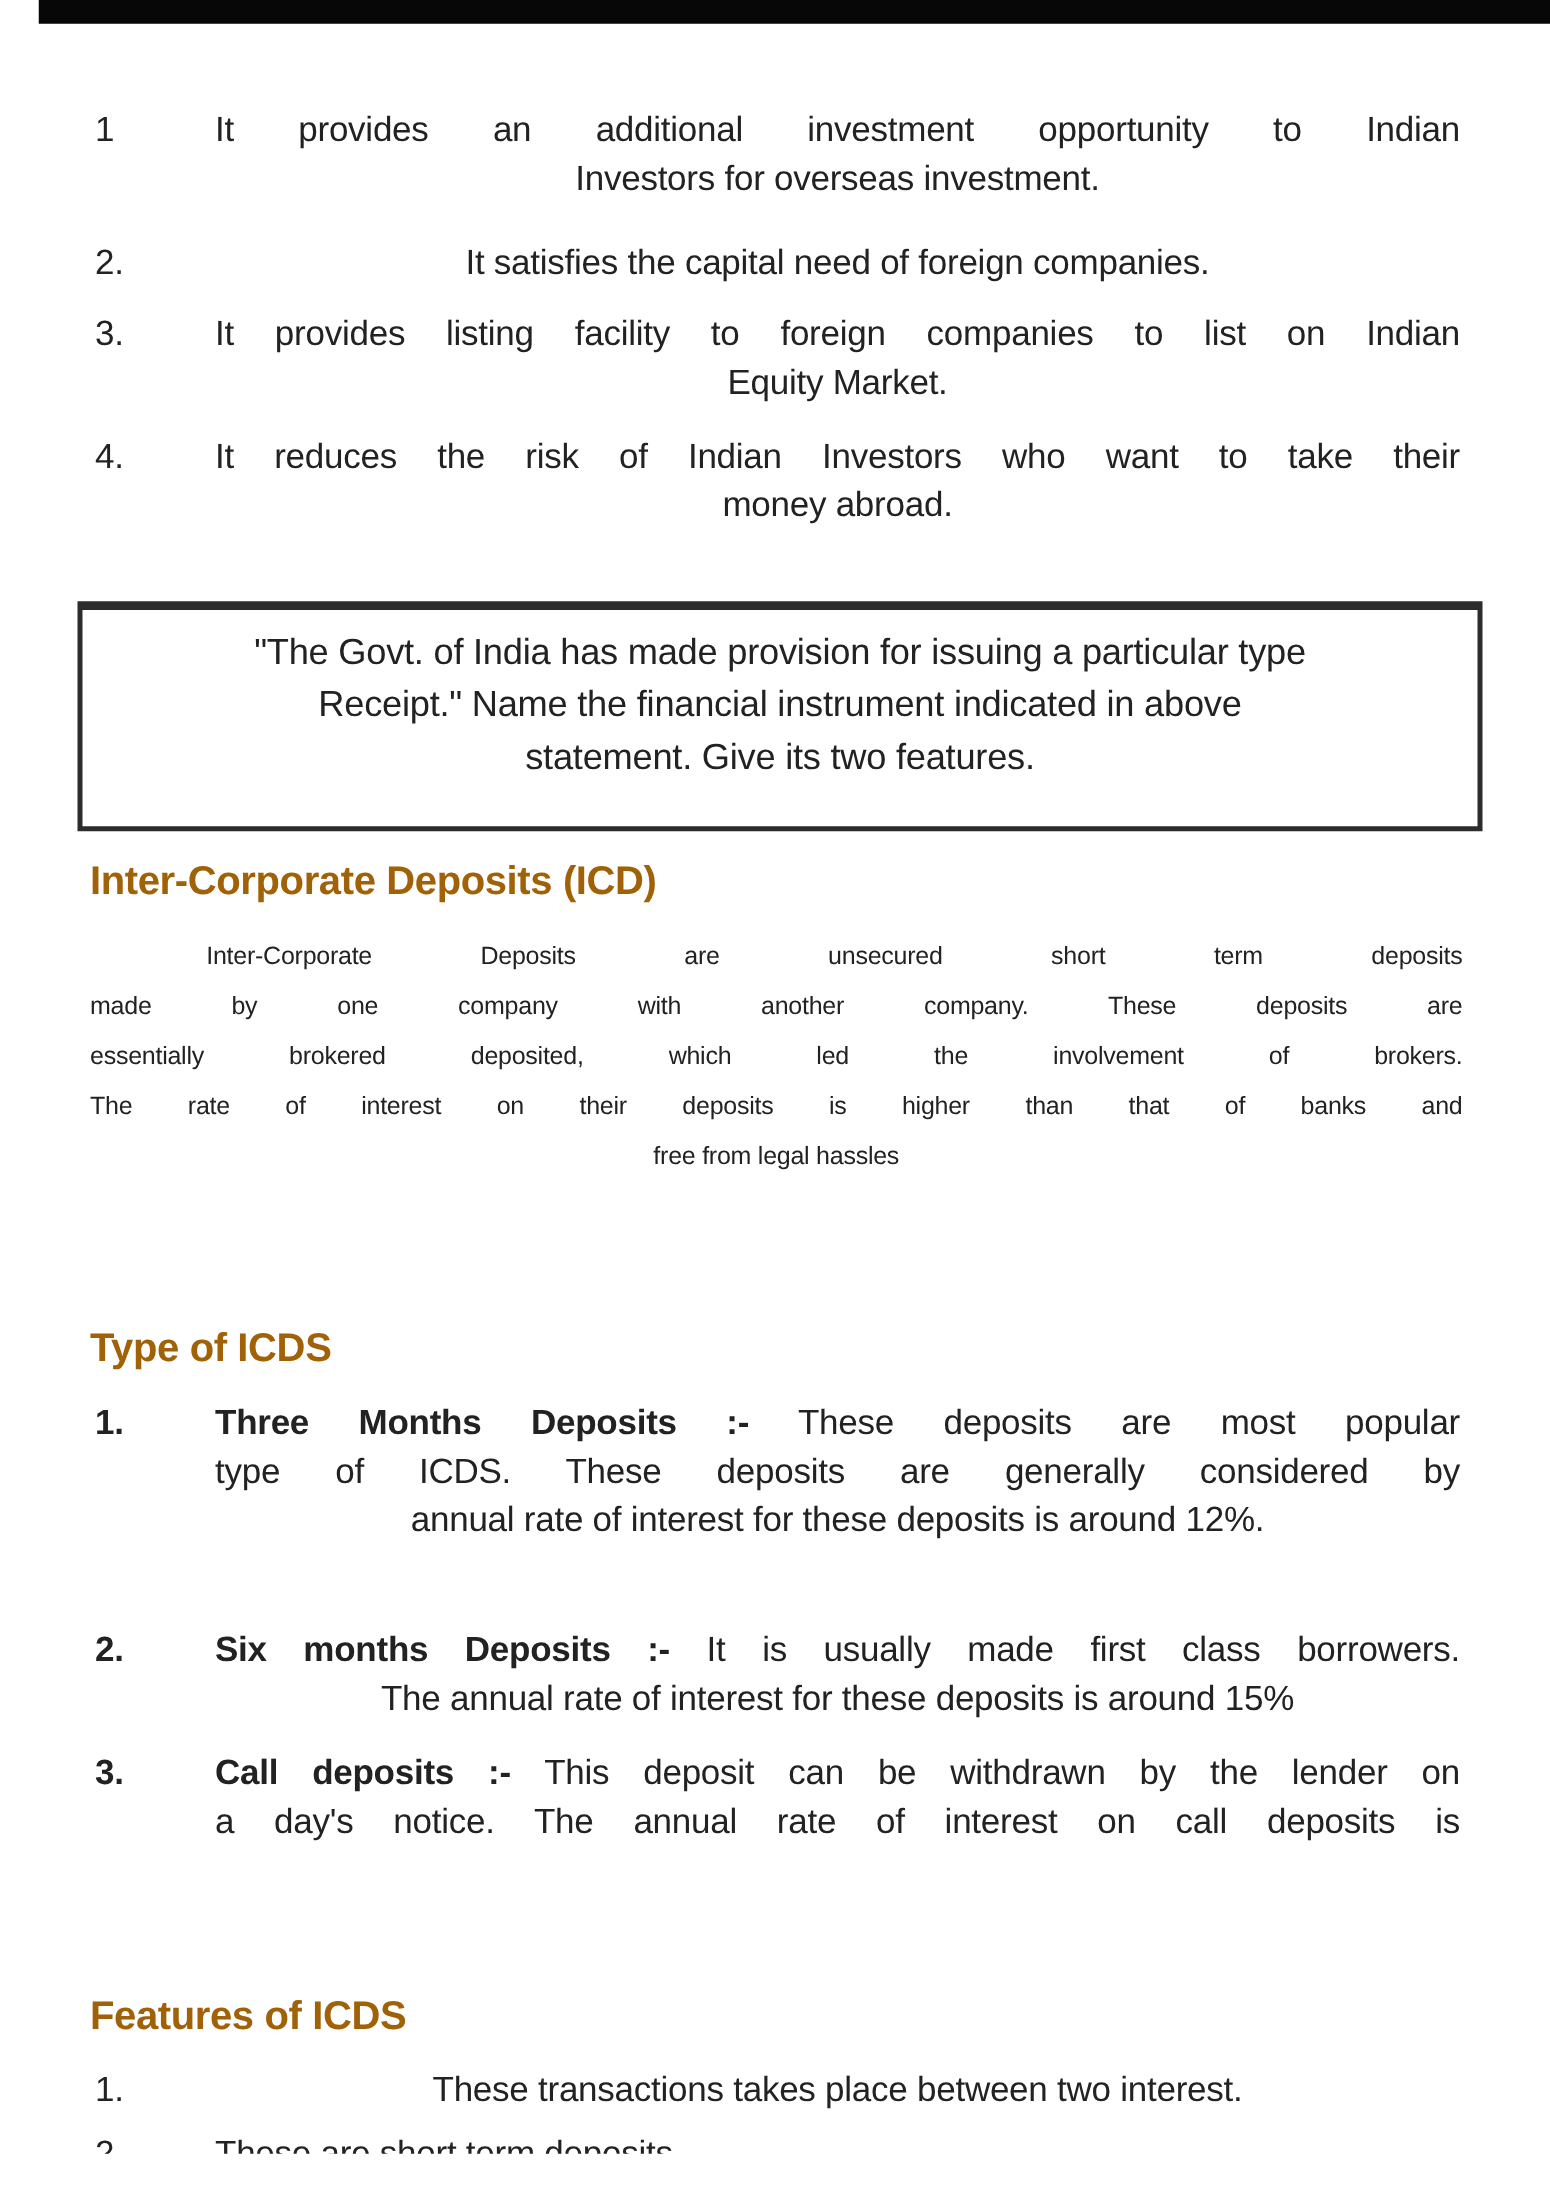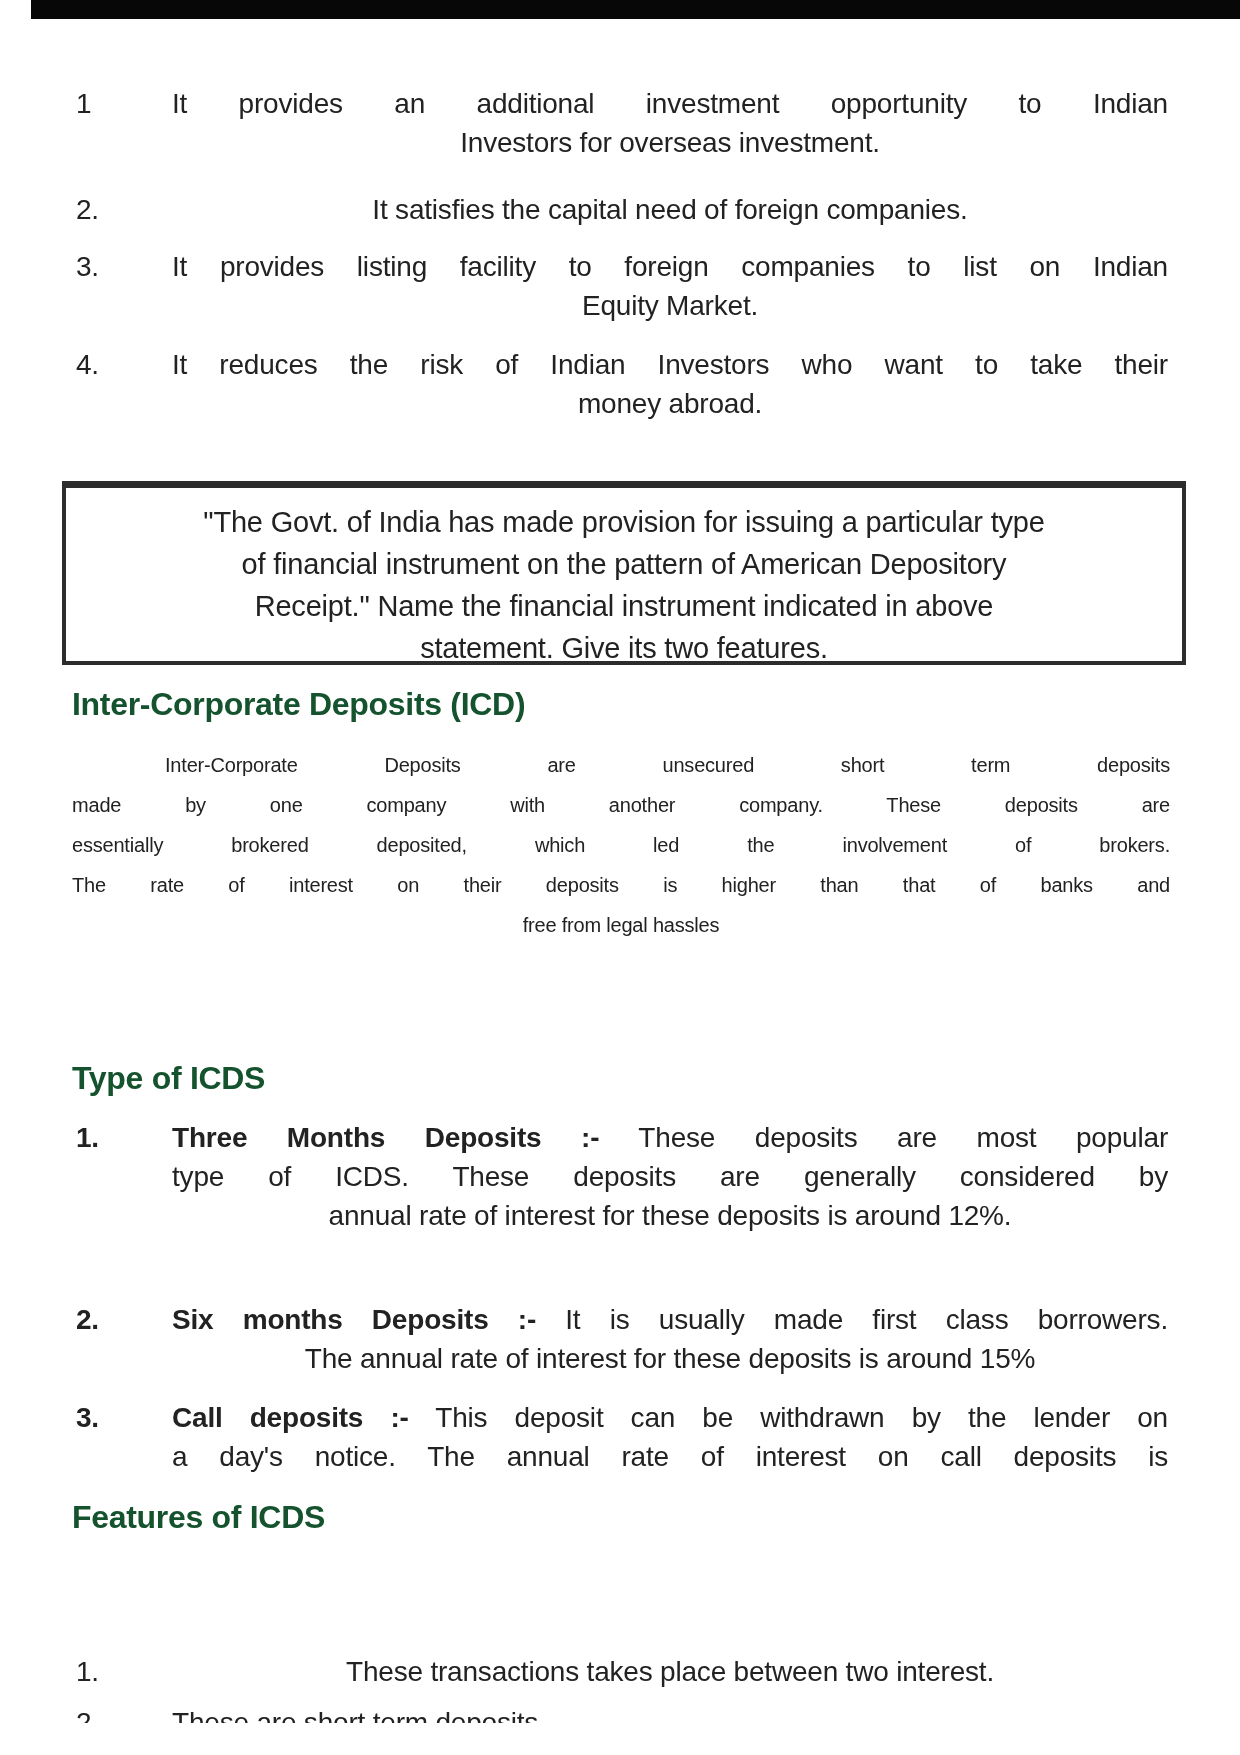--- a/index.html
+++ b/index.html
@@ -54,21 +54,21 @@
     text-align: center;
     letter-spacing: -0.2px;
   }
   
   .heading {
     position: absolute;
     left: 72px;
     font-size: 32px;
     font-weight: bold;
     letter-spacing: -0.3px;
-    color: #14532d;
+    color: #a16207;
     white-space: nowrap;
   }
   
   .para {
     position: absolute;
     left: 72px; top: 745px;
     width: 1098px;
     font-size: 20px;
     line-height: 40px;
     letter-spacing: -0.2px;
@@ -122,21 +122,20 @@
   <div class="row" style="top:345px">
     <div class="num">4.</div>
     <div class="txt">
       <div class="jl">It reduces the risk of Indian Investors who want to take their</div>
       <div class="ll">money abroad.</div>
     </div>
   </div>
 
   <div class="qbox">
     <div class="qline">"The Govt. of India has made provision for issuing a particular type</div>
-    <div class="qline">of financial instrument on the pattern of American Depository</div>
     <div class="qline">Receipt." Name the financial instrument indicated in above</div>
     <div class="qline">statement. Give its two features.</div>
   </div>
 
   <div class="heading" style="top:686px">Inter-Corporate Deposits (ICD)</div>
 
   <div class="para">
     <div class="jl indent">Inter-Corporate Deposits are unsecured short term deposits</div>
     <div class="jl">made by one company with another company. These deposits are</div>
     <div class="jl">essentially brokered deposited, which led the involvement of brokers.</div>
@@ -164,21 +163,21 @@
   </div>
 
   <div class="row" style="top:1398px">
     <div class="num bold">3.</div>
     <div class="txt">
       <div class="jl"><b class="lead">Call deposits :-</b> <span>This deposit can be withdrawn by the lender on</span></div>
       <div class="jl">a day's notice. The annual rate of interest on call deposits is</div>
     </div>
   </div>
 
-  <div class="heading" style="top:1499px">Features of ICDS</div>
+  <div class="heading" style="top:1594px">Features of ICDS</div>
 
   <div class="row" style="top:1652px">
     <div class="num">1.</div>
     <div class="txt">
       <div class="ll">These transactions takes place between two interest.</div>
     </div>
   </div>
 
   <div class="clip">
     <div class="inner">

